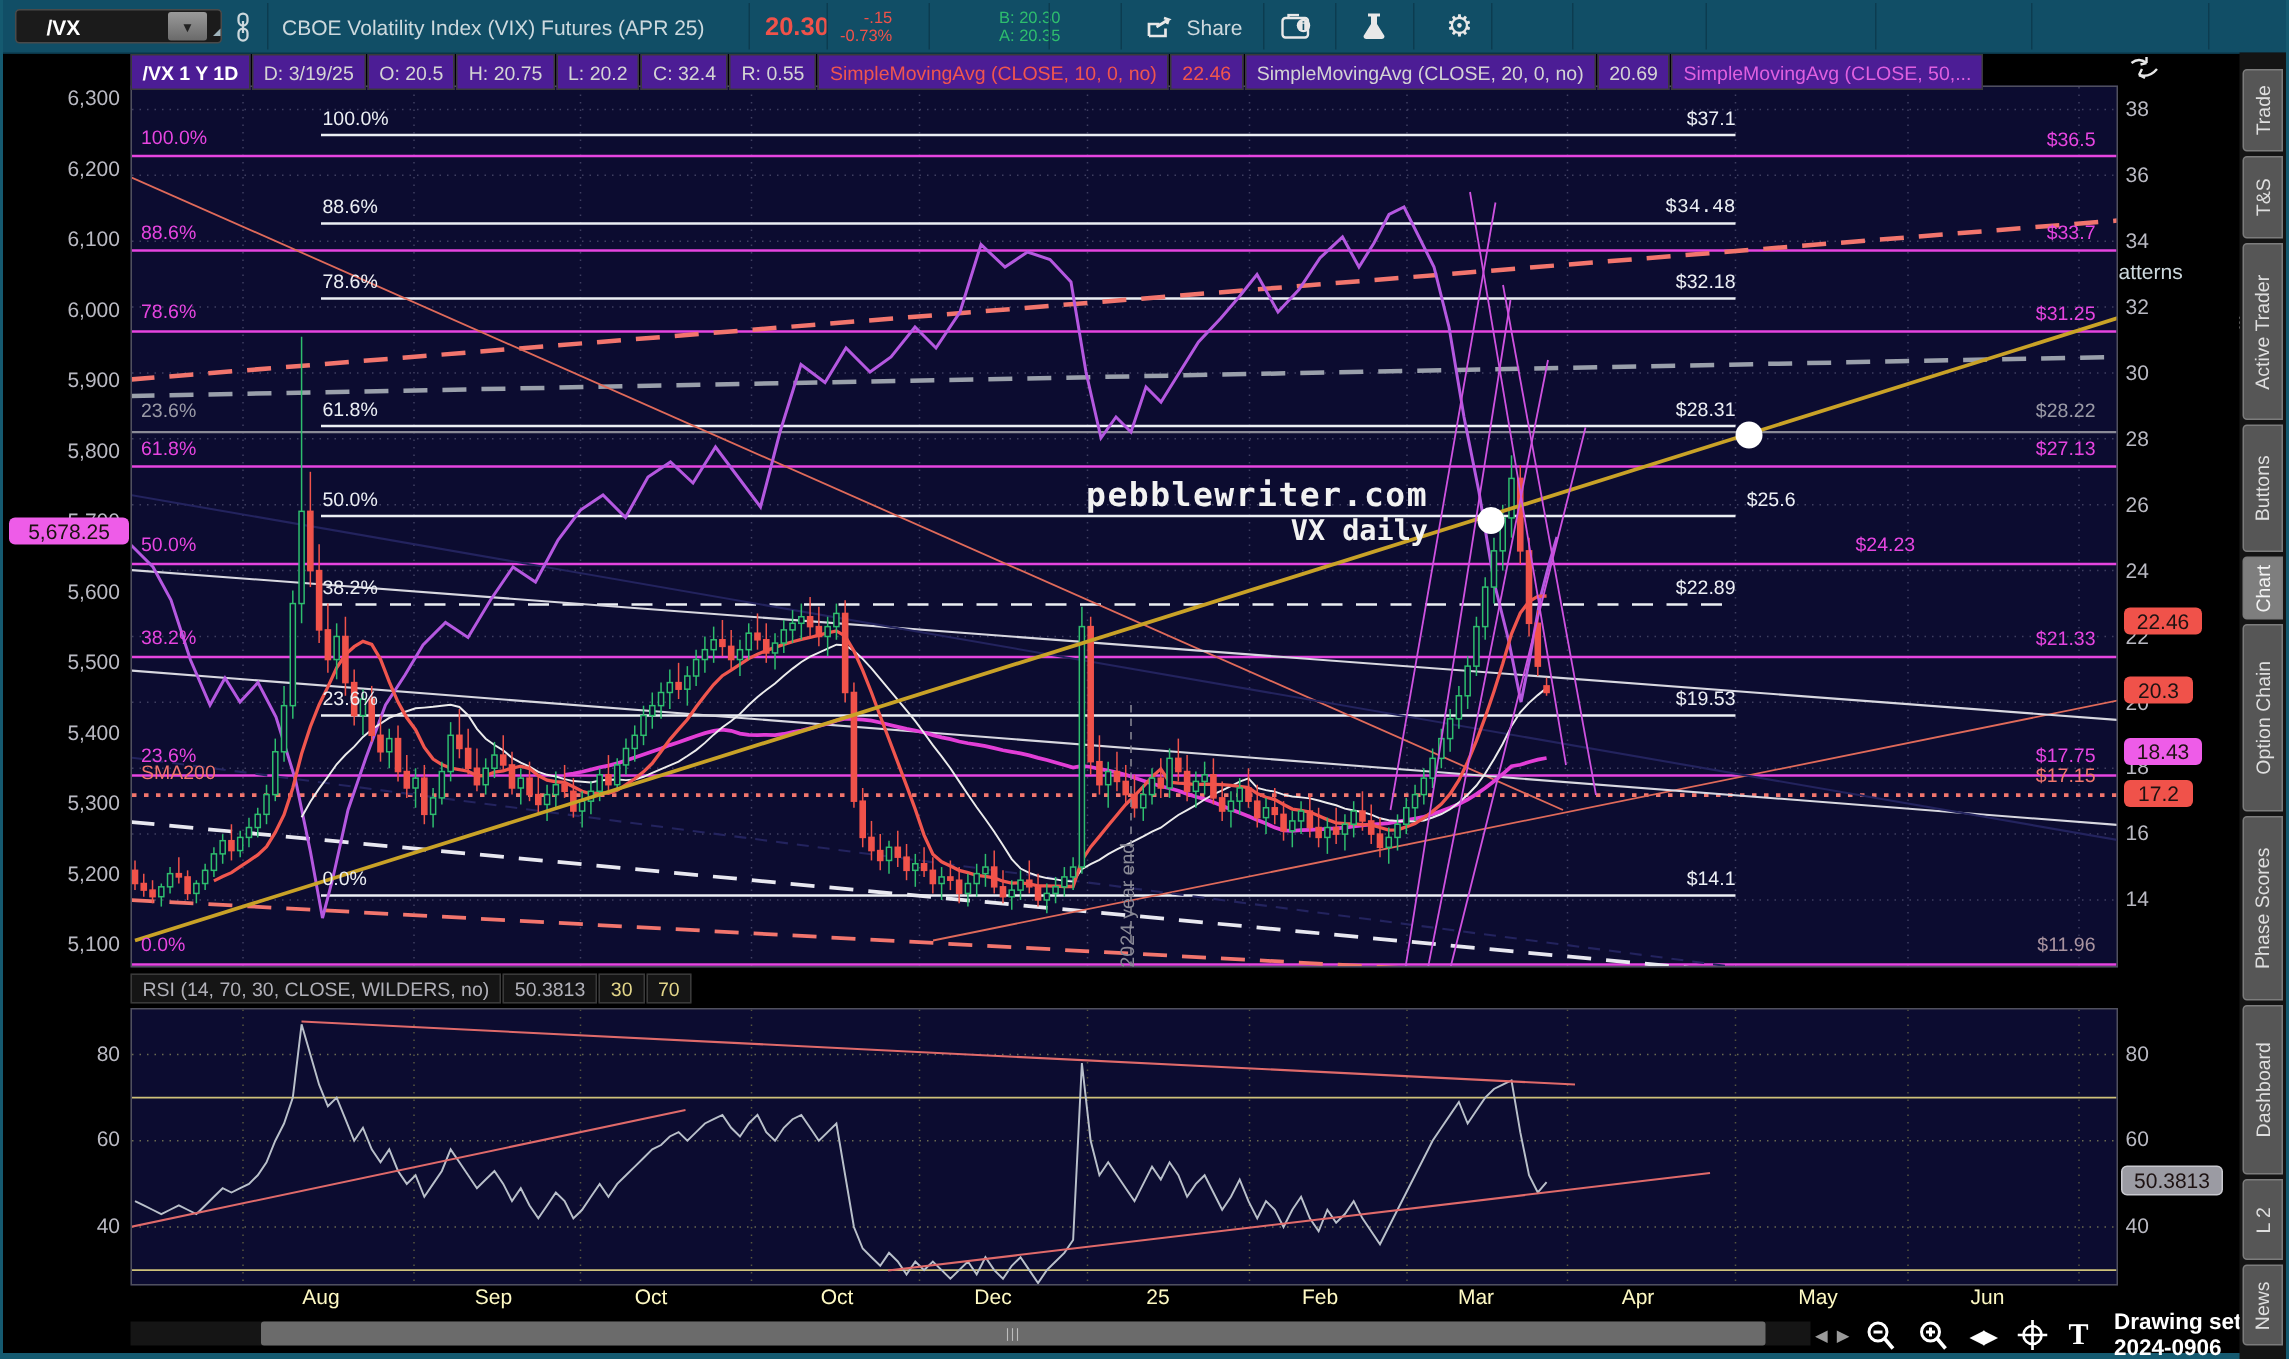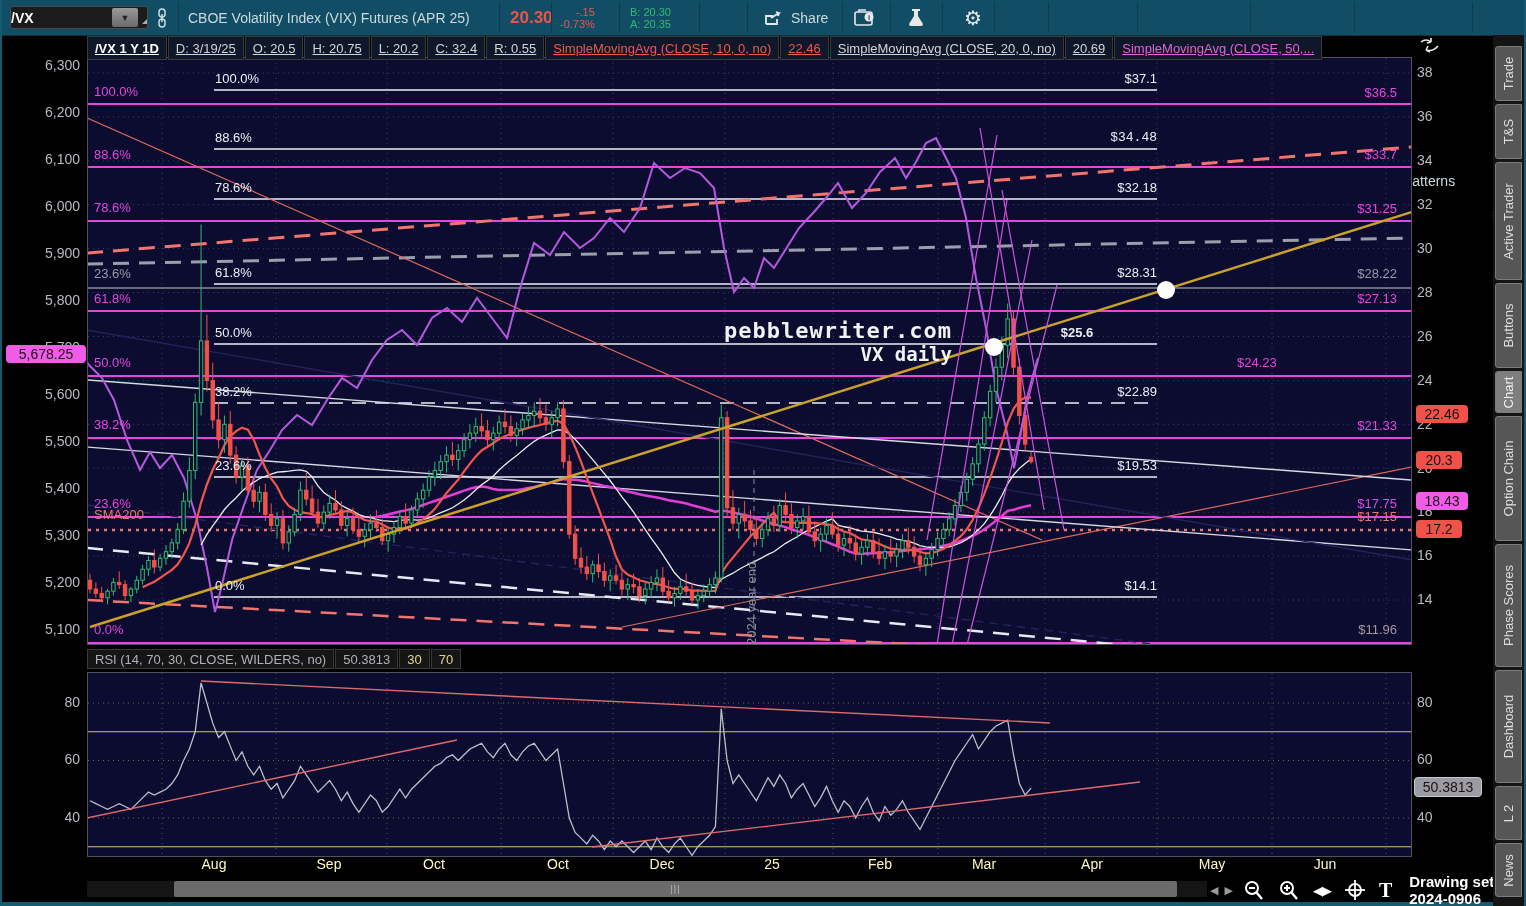--- a/index.html
+++ b/index.html
@@ -4,33 +4,33 @@
 <style>
   html,body{margin:0;padding:0;background:#000;}
   .app{position:relative;width:1526px;height:906px;background:#000;overflow:hidden;
        font-family:"Liberation Sans",sans-serif;border-left:2px solid #155a70;border-right:2px solid #155a70;
        box-sizing:border-box;}
   
   .topbar{position:absolute;left:0;top:0;width:100%;height:35px;background:#114e66;border-bottom:1px solid #0a3547;}
   .tb{position:absolute;top:0;height:35px;display:flex;align-items:center;color:#cdd9de;font-size:14px;white-space:nowrap;}
   .sep{position:absolute;top:2px;height:31px;width:1px;background:#0c3c50;}
   .symbox{left:8px;top:6px;position:absolute;width:138px;height:23px;background:#1b1b1b;border:1px solid #4a4a4a;
-          border-radius:3px;display:flex;align-items:center;color:#fff;font-weight:bold;font-size:14px;padding-left:0;box-sizing:border-box;}
+          border-radius:3px;display:flex;align-items:center;color:#fff;font-weight:bold;font-size:14px;padding-left:20px;box-sizing:border-box;}
   .symbox .chev{margin-left:auto;width:26px;height:19px;background:linear-gradient(#9a9a9a,#6a6a6a);border-radius:2px;
           margin-right:1px;display:flex;align-items:center;justify-content:center;color:#222;font-size:9px;}
   .dd{position:relative;padding-right:8px;}
   .dd::after{content:"";position:absolute;right:0;bottom:4px;border-left:5px solid transparent;border-bottom:5px solid #9fb4bc;}
   .icon{display:inline-flex;align-items:center;justify-content:center;}
   .price{color:#f0524a;font-weight:bold;font-size:17px;}
   .chg{color:#f0524a;font-size:11px;line-height:12px;text-align:right;}
-  .ba{color:#2ebd6e;font-size:11px;line-height:12px;}
+  .ba{color:#2ebd6e;font-size:11px;line-height:12px;margin-left:36px;}
   
   .hdr{position:absolute;left:85px;top:36px;display:flex;height:20px;z-index:6;}
-  .hdr .box{background:#0f172a;border:1px solid #3a3a3a;color:#d4d4d4;font-size:13px;padding:11px 7px;margin-right:1px;
-            display:flex;align-items:center;white-space:nowrap;text-decoration:underline;}
+  .hdr .box{background:#4c1d95;border:1px solid #3a3a3a;color:#d4d4d4;font-size:13px;padding:11px 7px;margin-right:1px;
+            display:flex;align-items:center;white-space:nowrap;}
   .hdr .sym{color:#fff;font-weight:bold;}
   .red{color:#f0564e!important;} .mag{color:#e060e0!important;} .yel{color:#e3d68a!important;}
   .rsihdr{position:absolute;left:85px;top:649px;display:flex;height:20px;z-index:6;}
   .rsihdr .box{background:#151515;border:1px solid #3a3a3a;color:#b0b0b8;font-size:13px;padding:1px 7px;margin-right:1px;
             display:flex;align-items:center;white-space:nowrap;}
   
   .mainplot{position:absolute;left:85px;top:57px;width:1325px;height:588px;background:#0c0c30;border:1px solid #50505e;box-sizing:border-box;}
   .rsiplot{position:absolute;left:85px;top:672px;width:1325px;height:185px;background:#0c0c30;border:1px solid #50505e;box-sizing:border-box;}
   svg.layer{position:absolute;left:0;top:0;z-index:5;pointer-events:none;}
   #labels{position:absolute;left:0;top:0;width:100%;height:100%;z-index:7;pointer-events:none;}
@@ -657,21 +657,21 @@
       <div class="lab w" style="top: 180px; left: 213px;">78.6%</div>
       <div class="lab w" style="top: 265px; left: 213px;">61.8%</div>
       <div class="lab w" style="top: 325px; left: 213px;">50.0%</div>
       <div class="lab w" style="top: 384px; left: 213px;">38.2%</div>
       <div class="lab w" style="top: 458px; left: 213px;">23.6%</div>
       <div class="lab w" style="top: 578px; left: 213px;">0.0%</div>
       <div class="lab w" style="top: 71px; left: 995px; width: 160px; text-align: right;">$37.1</div>
       <div class="lab w" style="top: 130px; left: 995px; width: 160px; text-align: right; font-family: Liberation Mono, monospace;">$34.48</div>
       <div class="lab w" style="top: 180px; left: 995px; width: 160px; text-align: right;">$32.18</div>
       <div class="lab w" style="top: 265px; left: 995px; width: 160px; text-align: right;">$28.31</div>
-      <div class="lab w" style="top: 325px; left: 995px; width: 160px; text-align: center; font-weight: bold;">$25.6</div>
+      <div class="lab w" style="top: 325px; left: 1035px; width: 160px; text-align: right;">$25.6</div>
       <div class="lab w" style="top: 384px; left: 995px; width: 160px; text-align: right;">$22.89</div>
       <div class="lab w" style="top: 458px; left: 995px; width: 160px; text-align: right;">$19.53</div>
       <div class="lab w" style="top: 578px; left: 995px; width: 160px; text-align: right;">$14.1</div>
       <div class="lab m" style="top: 85px; left: 1235px; width: 160px; text-align: right;">$36.5</div>
       <div class="lab m" style="top: 147px; left: 1235px; width: 160px; text-align: right;">$33.7</div>
       <div class="lab m" style="top: 201px; left: 1235px; width: 160px; text-align: right;">$31.25</div>
       <div class="lab g" style="top: 266px; left: 1235px; width: 160px; text-align: right;">$28.22</div>
       <div class="lab m" style="top: 291px; left: 1235px; width: 160px; text-align: right;">$27.13</div>
       <div class="lab m" style="top: 355px; left: 1235px; width: 160px; ">$24.23</div>
       <div class="lab m" style="top: 418px; left: 1235px; width: 160px; text-align: right;">$21.33</div>

